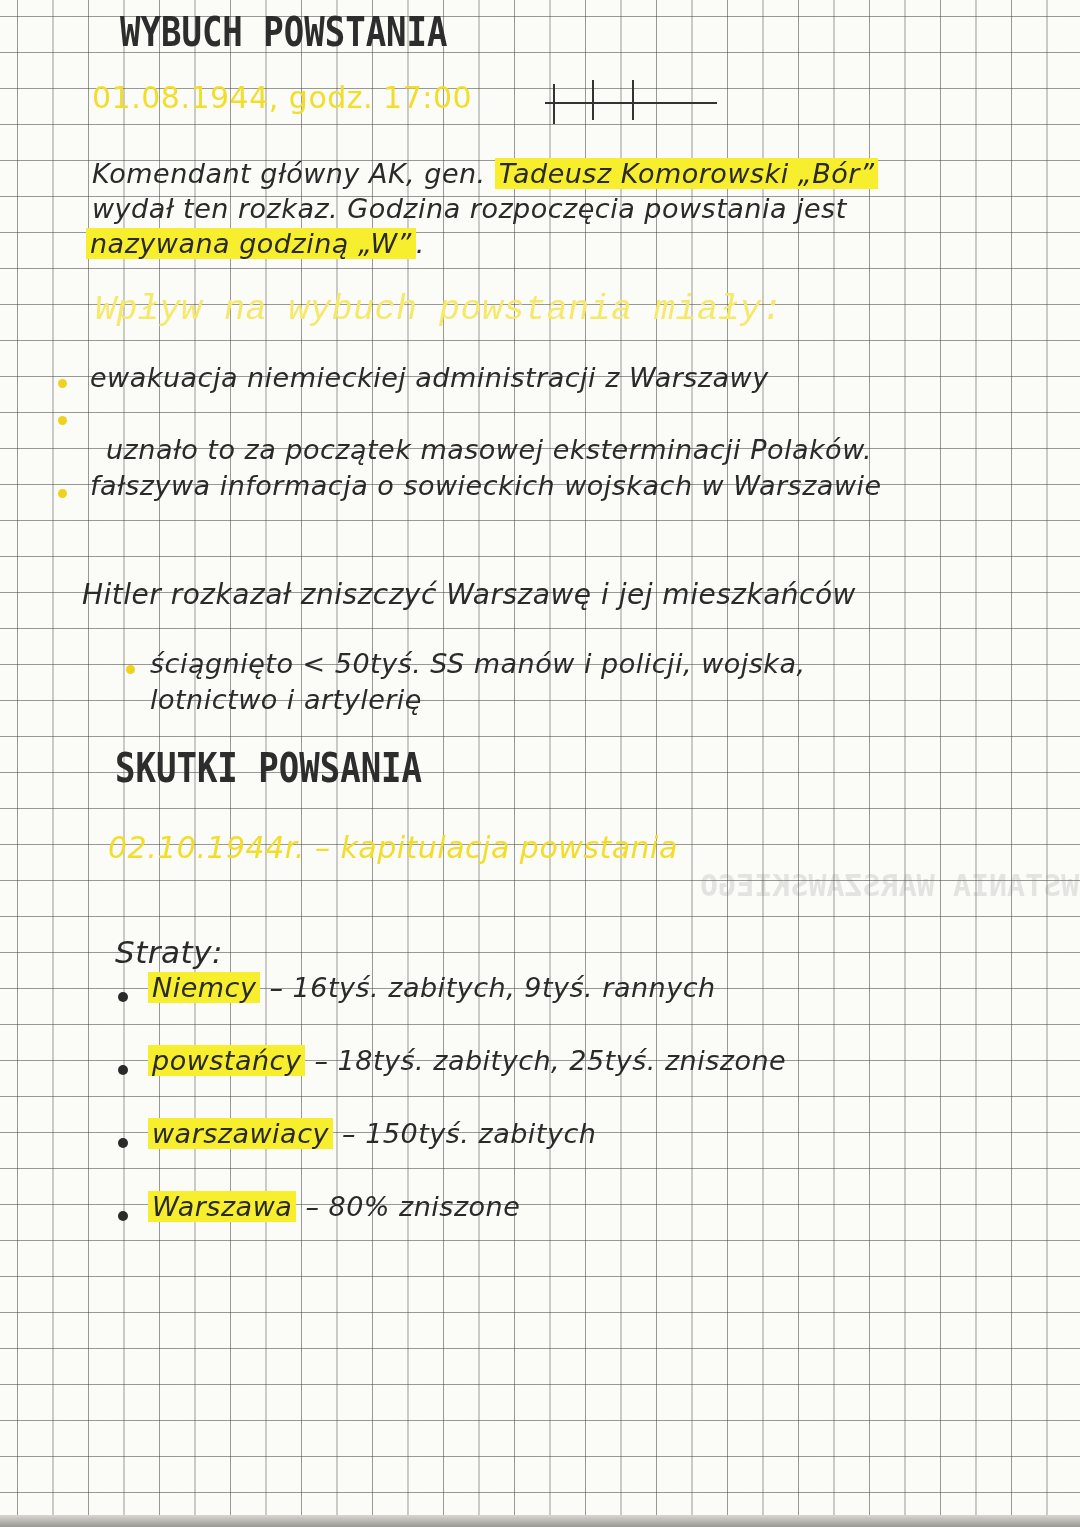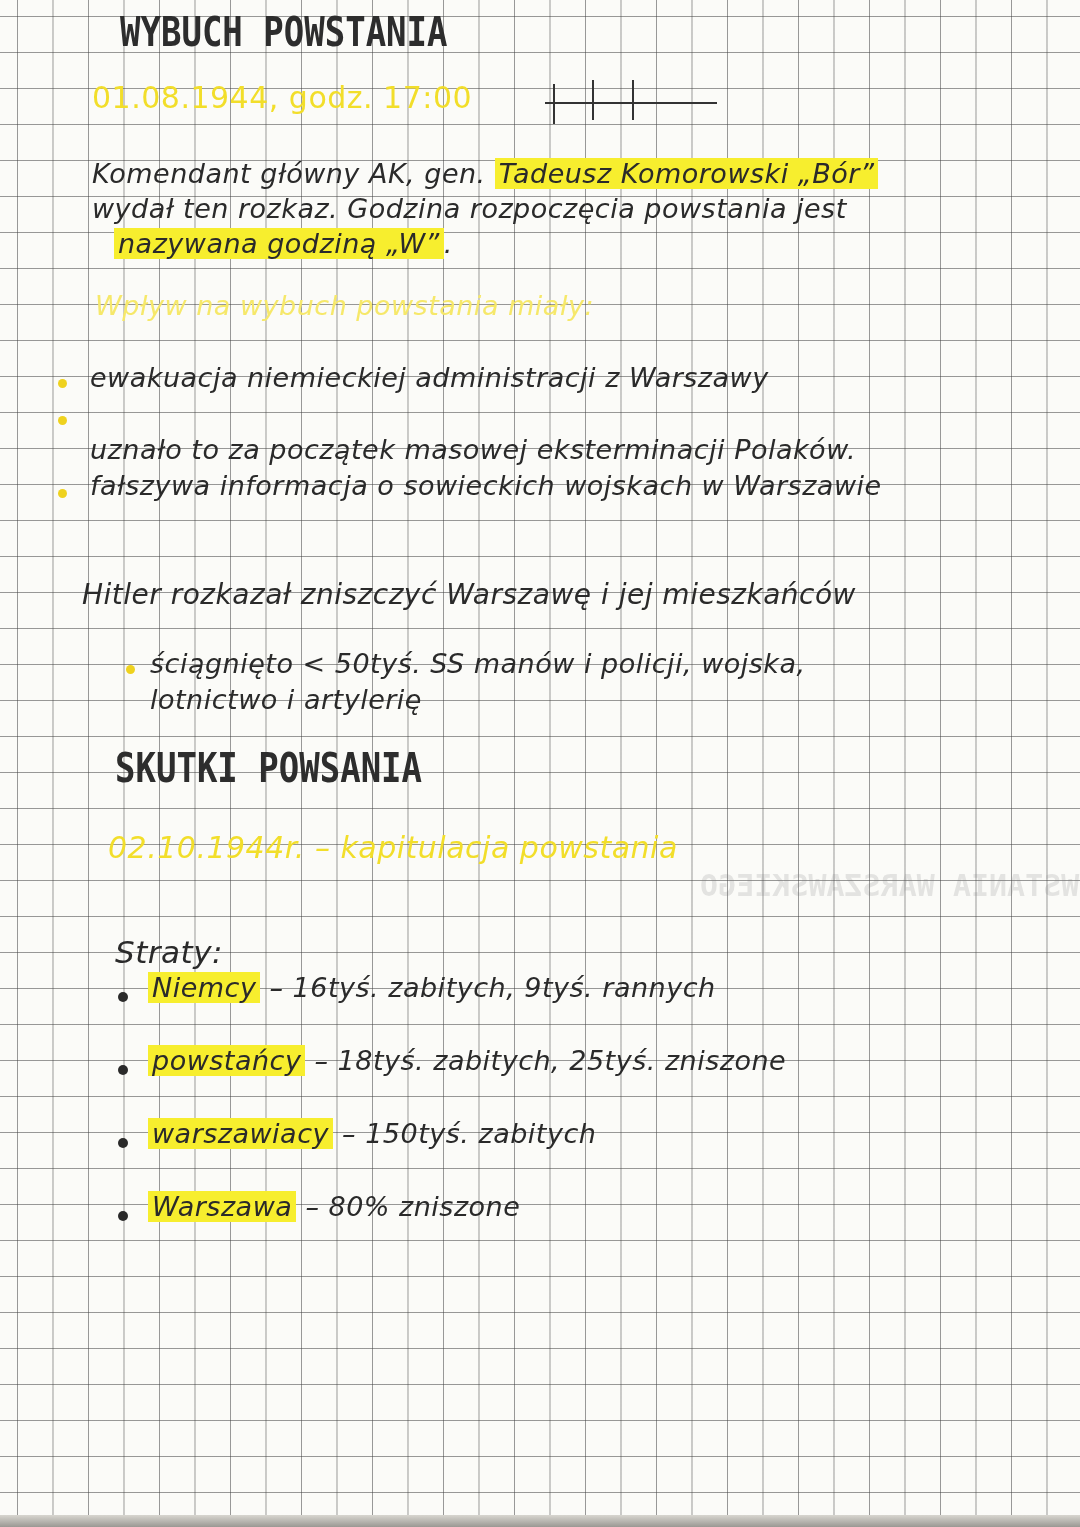--- a/index.html
+++ b/index.html
@@ -102,31 +102,31 @@
 
   <div class="tick-line" style="left:545px; top:102px; width:172px;"></div>
   <div class="tick" style="left:553px; top:84px; height:40px;"></div>
   <div class="tick" style="left:592px; top:80px; height:40px;"></div>
   <div class="tick" style="left:632px; top:80px; height:40px;"></div>
 
   <div class="line body-text" style="left:92px; top:158px;text-align:center;">
     <span>Komendant główny AK, gen. </span><span class="hl">Tadeusz Komorowski „Bór”</span>
   </div>
   <div class="line body-text" style="left:92px; top:193px;">wydał ten rozkaz. Godzina rozpoczęcia powstania jest</div>
-  <div class="line body-text" style="left:86px; top:228px;margin-left:28px;">
+  <div class="line body-text" style="left:86px; top:228px;">
     <span class="hl">nazywana godziną „W”</span><span>.</span>
   </div>
 
-  <div class="line yellow-ink faint" style="left:95px; top:290px; font-size:27px; font-style:italic;">Wpływ na wybuch powstania miały:</div>
+  <div class="line yellow-ink faint" style="left:95px; top:290px; font-size:35px; font-style:italic;font-family:Liberation Mono, monospace;">Wpływ na wybuch powstania miały:</div>
 
   <div class="dot yellow" style="left:58px; top:379px;"></div>
   <div class="line body-text" style="left:90px; top:362px;">ewakuacja niemieckiej administracji z Warszawy</div>
 
   <div class="dot yellow" style="left:58px; top:416px;"></div>
-  <div class="line body-text" style="left:90px; top:434px;">uznało to za początek masowej eksterminacji Polaków.</div>
+  <div class="line body-text" style="left:90px; top:434px;padding-left:16px;">uznało to za początek masowej eksterminacji Polaków.</div>
 
   <div class="dot yellow" style="left:58px; top:489px;"></div>
   <div class="line body-text" style="left:90px; top:470px;">fałszywa informacja o sowieckich wojskach w Warszawie</div>
 
   <div class="line body-text" style="left:82px; top:578px; font-size:28px;">Hitler rozkazał zniszczyć Warszawę i jej mieszkańców</div>
 
   <div class="dot yellow" style="left:126px; top:665px;"></div>
   <div class="line body-text" style="left:150px; top:648px;">ściągnięto &lt; 50tyś. SS manów i policji, wojska,</div>
   <div class="line body-text" style="left:150px; top:684px;">lotnictwo i artylerię</div>
 

